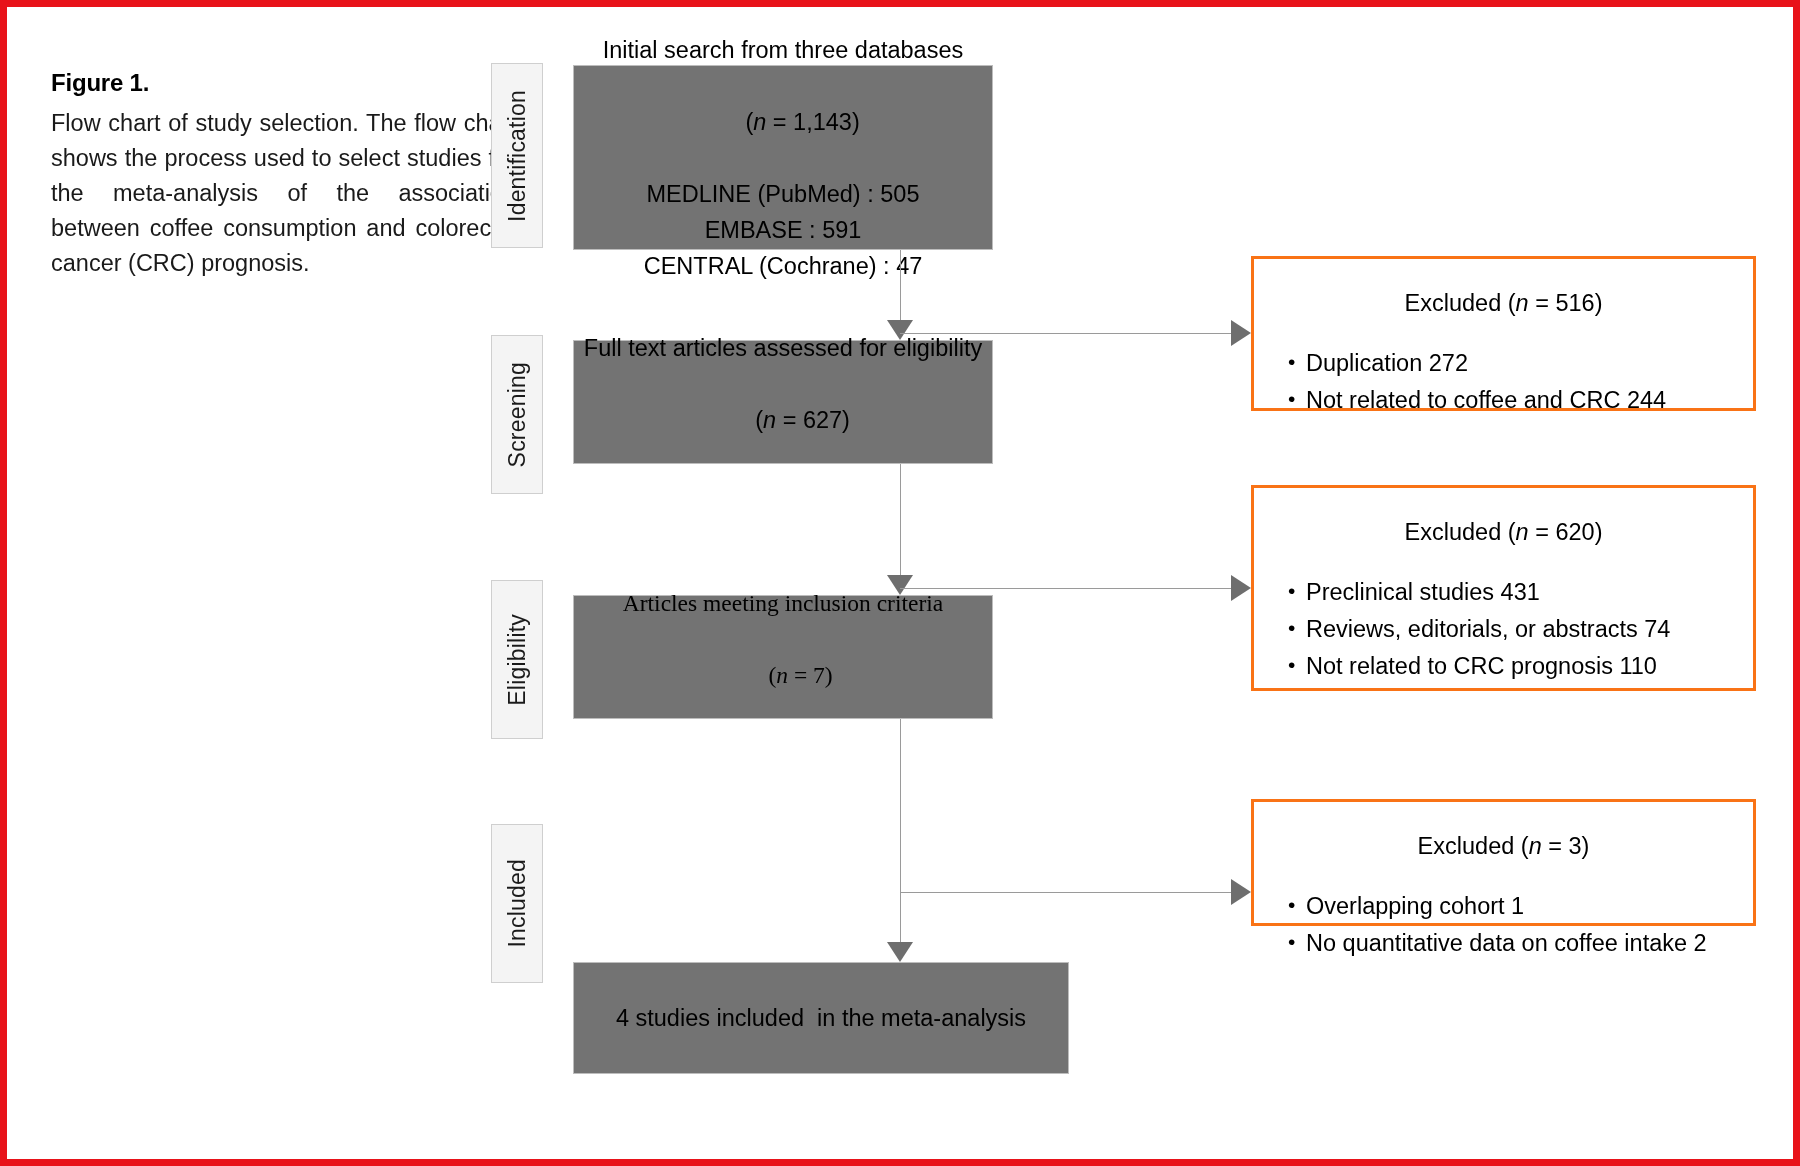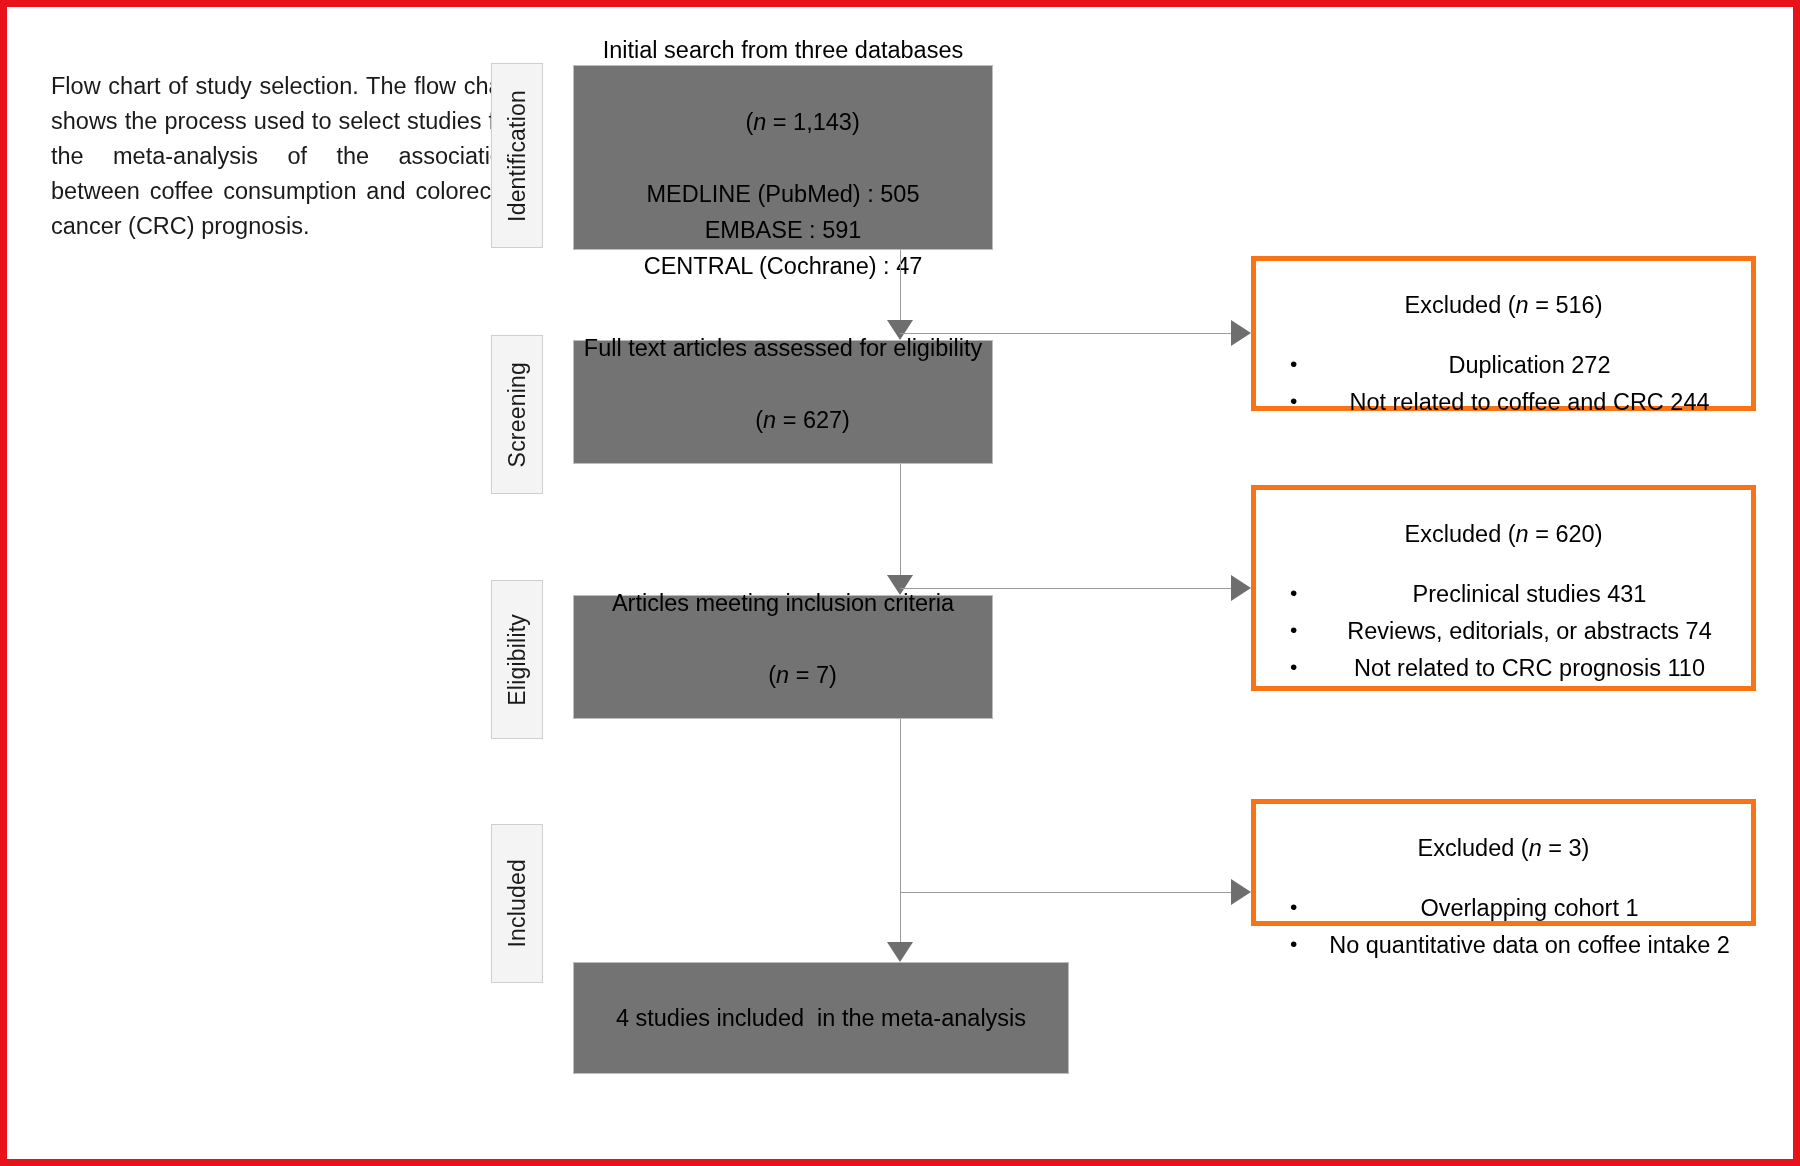--- a/index.html
+++ b/index.html
@@ -82,35 +82,34 @@
     font-size: 23.5px;
     line-height: 36px;
   }
   .flow-box .ln { white-space: pre; }
   .flow-box .gap { height: 22px; }
 
   
   .excl-box {
     position: absolute;
     background: #ffffff;
-    border: 5px solid #f97316;
+    border: 3px solid #f97316;
     box-sizing: border-box;
     color: #000;
     font-size: 23.5px;
     line-height: 36px;
   }
   .excl-head {
     text-align: center;
     margin-top: 26px;
   }
   .excl-list {
     margin: 24px 0 0 0;
     padding: 0 0 0 34px;
     list-style: none;
-    text-align: center;
   }
   .excl-list li {
     position: relative;
     padding-left: 18px;
     margin-bottom: 1px;
     white-space: nowrap;
   }
   .excl-list li:before {
     content: "\2022";
     position: absolute;
@@ -148,20 +147,21 @@
     border-bottom: 13px solid transparent;
     border-left: 20px solid #6e6e6e;
   }
 </style>
 </head>
 <body>
 
 <div id="page">
 
   <div id="caption">
+    <div class="cap-title">Figure 1.</div>
     <div class="cap-body">Flow chart of study selection. The flow chart shows the process used to select studies for the meta-analysis of the association between coffee consumption and colorectal cancer (CRC) prognosis.</div>
   </div>
 
   <div class="stage-label" style="left:484px; top:56px; height:185px;">
     <span>Identification</span>
   </div>
   <div class="stage-label" style="left:484px; top:328px; height:159px;">
     <span>Screening</span>
   </div>
   <div class="stage-label" style="left:484px; top:573px; height:159px;">
@@ -182,21 +182,21 @@
     <div class="ln">CENTRAL (Cochrane) : 47</div>
   </div>
 
   <div class="flow-box" style="left:566px; top:333px; width:420px; height:124px;">
     <div class="ln">Full text articles assessed for eligibility</div>
     <div class="ln">
       (<em class="ital">n</em> = 627)
     </div>
   </div>
 
-  <div class="flow-box" style="left:566px; top:588px; width:420px; height:124px;">
+  <div class="flow-box" style="left:566px; top:588px; width:420px; height:124px;font-family:Liberation Serif, serif;">
     <div class="ln">Articles meeting inclusion criteria</div>
     <div class="ln">
       (<em class="ital">n</em> = 7)
     </div>
   </div>
 
   <div class="flow-box" style="left:566px; top:955px; width:496px; height:112px;">
     <div class="ln">4 studies included  in the meta-analysis</div>
   </div>
 

